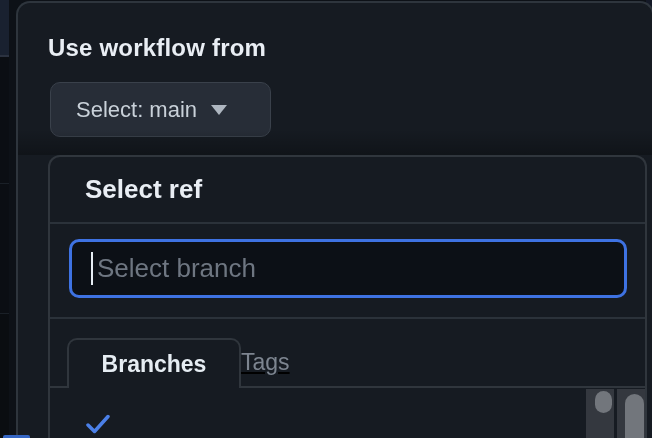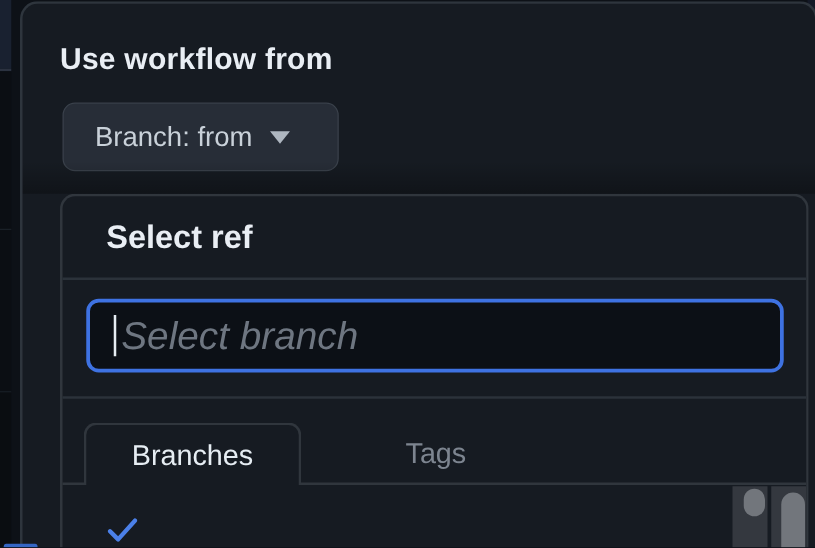--- a/index.html
+++ b/index.html
@@ -75,45 +75,44 @@
   .input-wrap {
     position: absolute; left: 19px; top: 82px; width: 558px; height: 59px;
   }
   .ref-input {
     width: 100%; height: 100%;
     background: var(--input-bg, #0c1016);
     border: 3px solid var(--focus-blue, #3e72e2);
     border-radius: 10px;
     padding: 0 16px 0 25px;
     font-family: "Liberation Sans", "DejaVu Sans", sans-serif;
-    font-size: 31px; color: #ef4444;
+    font-size: 26px; color: #ef4444;
     outline: none;
-    font-style: italic;
   }
   .ref-input::placeholder { color: #6e7681; opacity: 1; }
   .text-cursor {
     position: absolute; left: 22px; top: 13px; width: 2px; height: 33px;
     background: #e6edf3; pointer-events: none;
   }
 
   
   .tab-line { position: absolute; left: 0; right: 0; top: 229px; height: 2px; background: #30363d; z-index: 1; }
   .tab-active {
     position: absolute; left: 17px; top: 181px; width: 174px; height: 50px;
     background: #161b22;
     border: 2px solid #30363d; border-bottom: none;
     border-radius: 10px 10px 0 0;
     display: flex; align-items: center; justify-content: center;
     z-index: 2; cursor: pointer;
   }
-  .tab-active-label { font-size: 23px; font-weight: normal; color: #e6edf3; }
+  .tab-active-label { font-size: 23px; font-weight: bold; color: #e6edf3; }
   .tab-inactive {
     position: absolute; left: 191px; top: 181px; width: 132px; height: 48px;
-    display: flex; align-items: center; justify-content: flex-end;
-    z-index: 2; cursor: pointer;
+    display: flex; align-items: center; justify-content: flex-start;
+    z-index: 2; cursor: pointer; text-decoration: underline;
   }
   .tab-inactive-label { font-size: 23px; color: #7d8590; }
 
   
   .ref-list { position: absolute; left: 0; right: 0; top: 231px; bottom: 0; }
   .ref-item {
     position: absolute; left: 0; right: 0; top: 19px; height: 34px;
     display: flex; align-items: center; padding-left: 36px; cursor: pointer;
   }
   .check-icon { width: 24px; height: 20px; flex: none; }
@@ -161,21 +160,21 @@
     <div class="br-blue"></div>
     <div class="br-seg2"></div>
     <div class="br-seg3"></div>
   </div>
 
   <div class="dialog">
 
     <div class="dialog-title">Use workflow from</div>
 
     <button class="branch-button">
-      <span class="branch-button-label">Branch: from</span>
+      <span class="branch-button-label">Select: main</span>
       <span class="caret-down"></span>
     </button>
 
     <div class="header-shadow"></div>
 
     <div class="ref-panel">
 
       <div class="ref-panel-title">Select ref</div>
 
       <div class="divider divider-header"></div>

